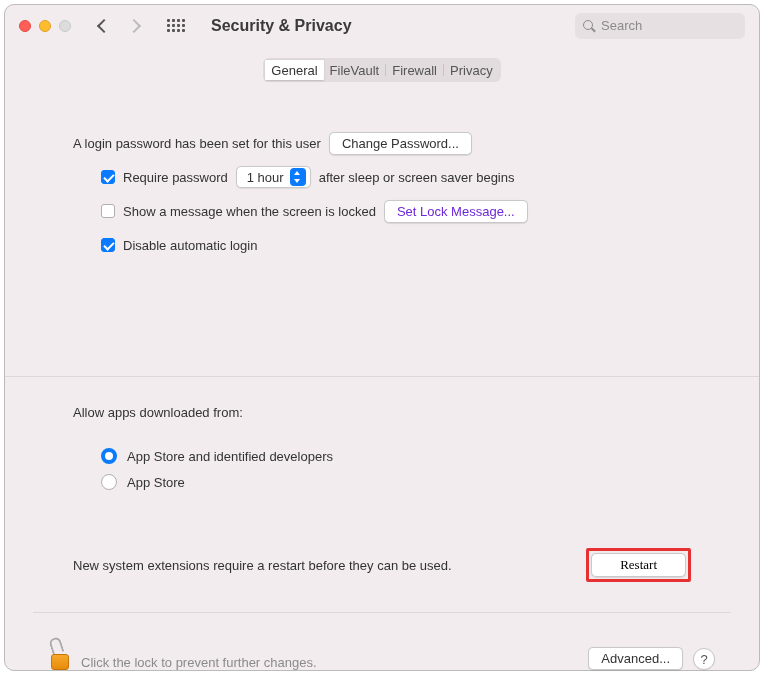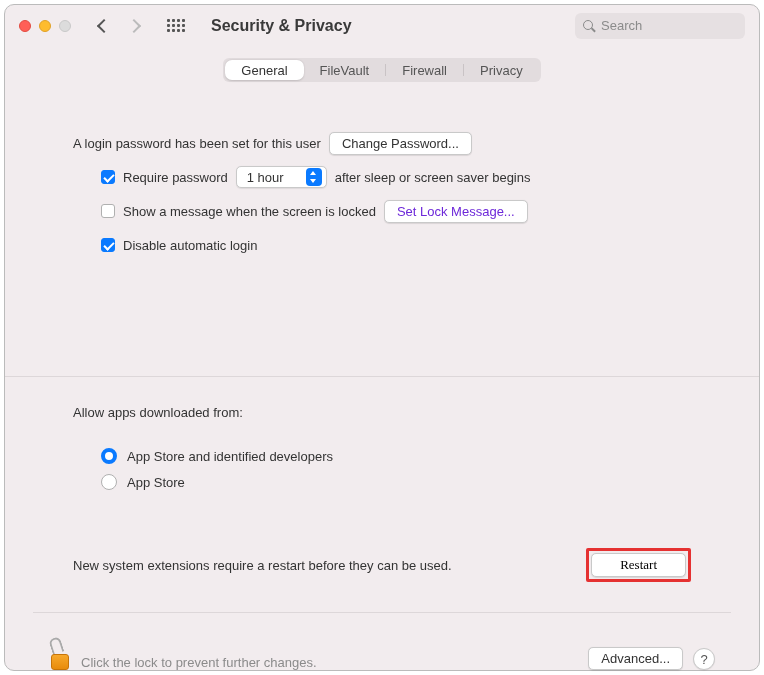--- a/index.html
+++ b/index.html
@@ -113,24 +113,24 @@
     }
     .tabs {
       align-self: center;
       display: flex;
       background: #e2dcde;
       border-radius: 6px;
       padding: 2px;
       height: 24px;
     }
     .tab {
-      padding: 2px 16px;
+      padding: 2px 6px;
       font-size: 13px;
       color: #555;
-      border-radius: 7px;
+      border-radius: 1px;
       display: flex;
       align-items: center;
       cursor: default;
     }
     .tab.active {
       background: #fff;
       color: #333;
       box-shadow: 0 0.5px 2px rgba(0,0,0,0.15);
     }
     .tab-sep {
@@ -185,21 +185,21 @@
       transform: rotate(45deg);
     }
     .indent { margin-left: 28px; }
     .select {
       background: #fff;
       border: 0.5px solid #c9c9c9;
       border-radius: 5px;
       padding: 2px 4px 2px 10px;
       display: flex;
       align-items: center;
-      gap: 22px;
+      gap: 6px;
       height: 22px;
       box-shadow: 0 0.5px 1px rgba(0,0,0,0.08);
     }
     .select-arrows {
       width: 16px; height: 18px;
       background: #0a7aff;
       border-radius: 4px;
       position: relative;
     }
     .select-arrows::before, .select-arrows::after {

